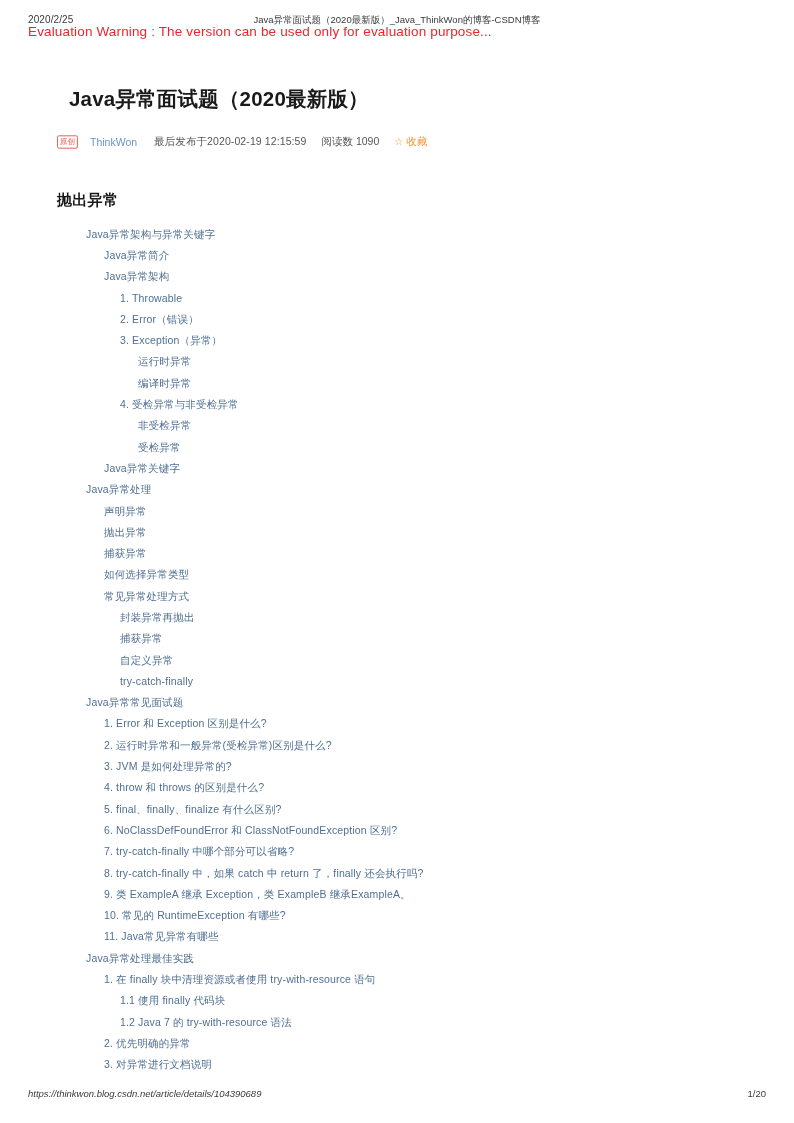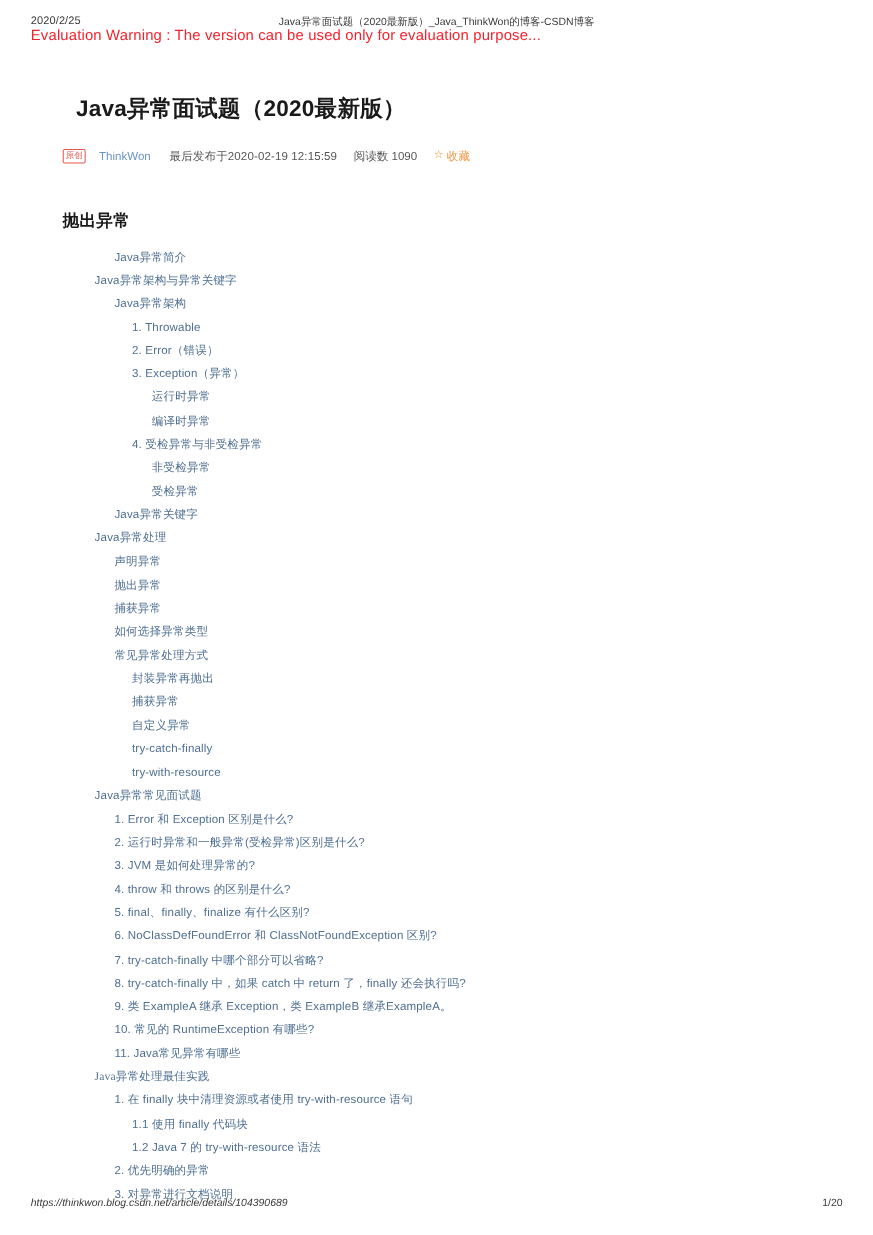--- a/index.html
+++ b/index.html
@@ -188,56 +188,55 @@
     <span class="meta-reads">阅读数 1090</span>
     <span class="meta-fav">
       <span class="star-icon">☆</span>
       <span>收藏</span>
     </span>
   </div>
 
   <div class="toc-heading">抛出异常</div>
 
   <div class="toc-list" id="toc-list">
+      <a class="toc-item lvl-1" style="display: block; text-decoration: none;">Java异常架构与异常关键字</a>
       <a class="toc-item lvl-2" style="display: block; text-decoration: none;">Java异常简介</a>
-      <a class="toc-item lvl-1" style="display: block; text-decoration: none;">Java异常架构与异常关键字</a>
       <a class="toc-item lvl-2" style="display: block; text-decoration: none;">Java异常架构</a>
       <a class="toc-item lvl-3" style="display: block; text-decoration: none;">1. Throwable</a>
       <a class="toc-item lvl-3" style="display: block; text-decoration: none;">2. Error（错误）</a>
       <a class="toc-item lvl-3" style="display: block; text-decoration: none;">3. Exception（异常）</a>
       <a class="toc-item lvl-4" style="display: block; text-decoration: none;">运行时异常</a>
       <a class="toc-item lvl-4" style="display: block; text-decoration: none;">编译时异常</a>
       <a class="toc-item lvl-3" style="display: block; text-decoration: none;">4. 受检异常与非受检异常</a>
       <a class="toc-item lvl-4" style="display: block; text-decoration: none;">非受检异常</a>
       <a class="toc-item lvl-4" style="display: block; text-decoration: none;">受检异常</a>
       <a class="toc-item lvl-2" style="display: block; text-decoration: none;">Java异常关键字</a>
       <a class="toc-item lvl-1" style="display: block; text-decoration: none;">Java异常处理</a>
       <a class="toc-item lvl-2" style="display: block; text-decoration: none;">声明异常</a>
       <a class="toc-item lvl-2" style="display: block; text-decoration: none;">抛出异常</a>
       <a class="toc-item lvl-2" style="display: block; text-decoration: none;">捕获异常</a>
       <a class="toc-item lvl-2" style="display: block; text-decoration: none;">如何选择异常类型</a>
       <a class="toc-item lvl-2" style="display: block; text-decoration: none;">常见异常处理方式</a>
       <a class="toc-item lvl-3" style="display: block; text-decoration: none;">封装异常再抛出</a>
       <a class="toc-item lvl-3" style="display: block; text-decoration: none;">捕获异常</a>
       <a class="toc-item lvl-3" style="display: block; text-decoration: none;">自定义异常</a>
       <a class="toc-item lvl-3" style="display: block; text-decoration: none;">try-catch-finally</a>
-      <a class="toc-item lvl-3" style="display: block; text-decoration: none;">try-with-resource</a>
       <a class="toc-item lvl-1" style="display: block; text-decoration: none;">Java异常常见面试题</a>
       <a class="toc-item lvl-2" style="display: block; text-decoration: none;">1. Error 和 Exception 区别是什么?</a>
       <a class="toc-item lvl-2" style="display: block; text-decoration: none;">2. 运行时异常和一般异常(受检异常)区别是什么?</a>
       <a class="toc-item lvl-2" style="display: block; text-decoration: none;">3. JVM 是如何处理异常的?</a>
       <a class="toc-item lvl-2" style="display: block; text-decoration: none;">4. throw 和 throws 的区别是什么?</a>
       <a class="toc-item lvl-2" style="display: block; text-decoration: none;">5. final、finally、finalize 有什么区别?</a>
       <a class="toc-item lvl-2" style="display: block; text-decoration: none;">6. NoClassDefFoundError 和 ClassNotFoundException 区别?</a>
       <a class="toc-item lvl-2" style="display: block; text-decoration: none;">7. try-catch-finally 中哪个部分可以省略?</a>
       <a class="toc-item lvl-2" style="display: block; text-decoration: none;">8. try-catch-finally 中，如果 catch 中 return 了，finally 还会执行吗?</a>
       <a class="toc-item lvl-2" style="display: block; text-decoration: none;">9. 类 ExampleA 继承 Exception，类 ExampleB 继承ExampleA。</a>
       <a class="toc-item lvl-2" style="display: block; text-decoration: none;">10. 常见的 RuntimeException 有哪些?</a>
       <a class="toc-item lvl-2" style="display: block; text-decoration: none;">11. Java常见异常有哪些</a>
-      <a class="toc-item lvl-1" style="display: block; text-decoration: none; font-family: Liberation Serif, serif;">Java异常处理最佳实践</a>
+      <a class="toc-item lvl-1" style="display: block; text-decoration: none;">Java异常处理最佳实践</a>
       <a class="toc-item lvl-2" style="display: block; text-decoration: none;">1. 在 finally 块中清理资源或者使用 try-with-resource 语句</a>
       <a class="toc-item lvl-3" style="display: block; text-decoration: none;">1.1 使用 finally 代码块</a>
       <a class="toc-item lvl-3" style="display: block; text-decoration: none;">1.2 Java 7 的 try-with-resource 语法</a>
       <a class="toc-item lvl-2" style="display: block; text-decoration: none;">2. 优先明确的异常</a>
       <a class="toc-item lvl-2" style="display: block; text-decoration: none;">3. 对异常进行文档说明</a>
     </div>
 
 </div>
 
 <div class="print-footer">

